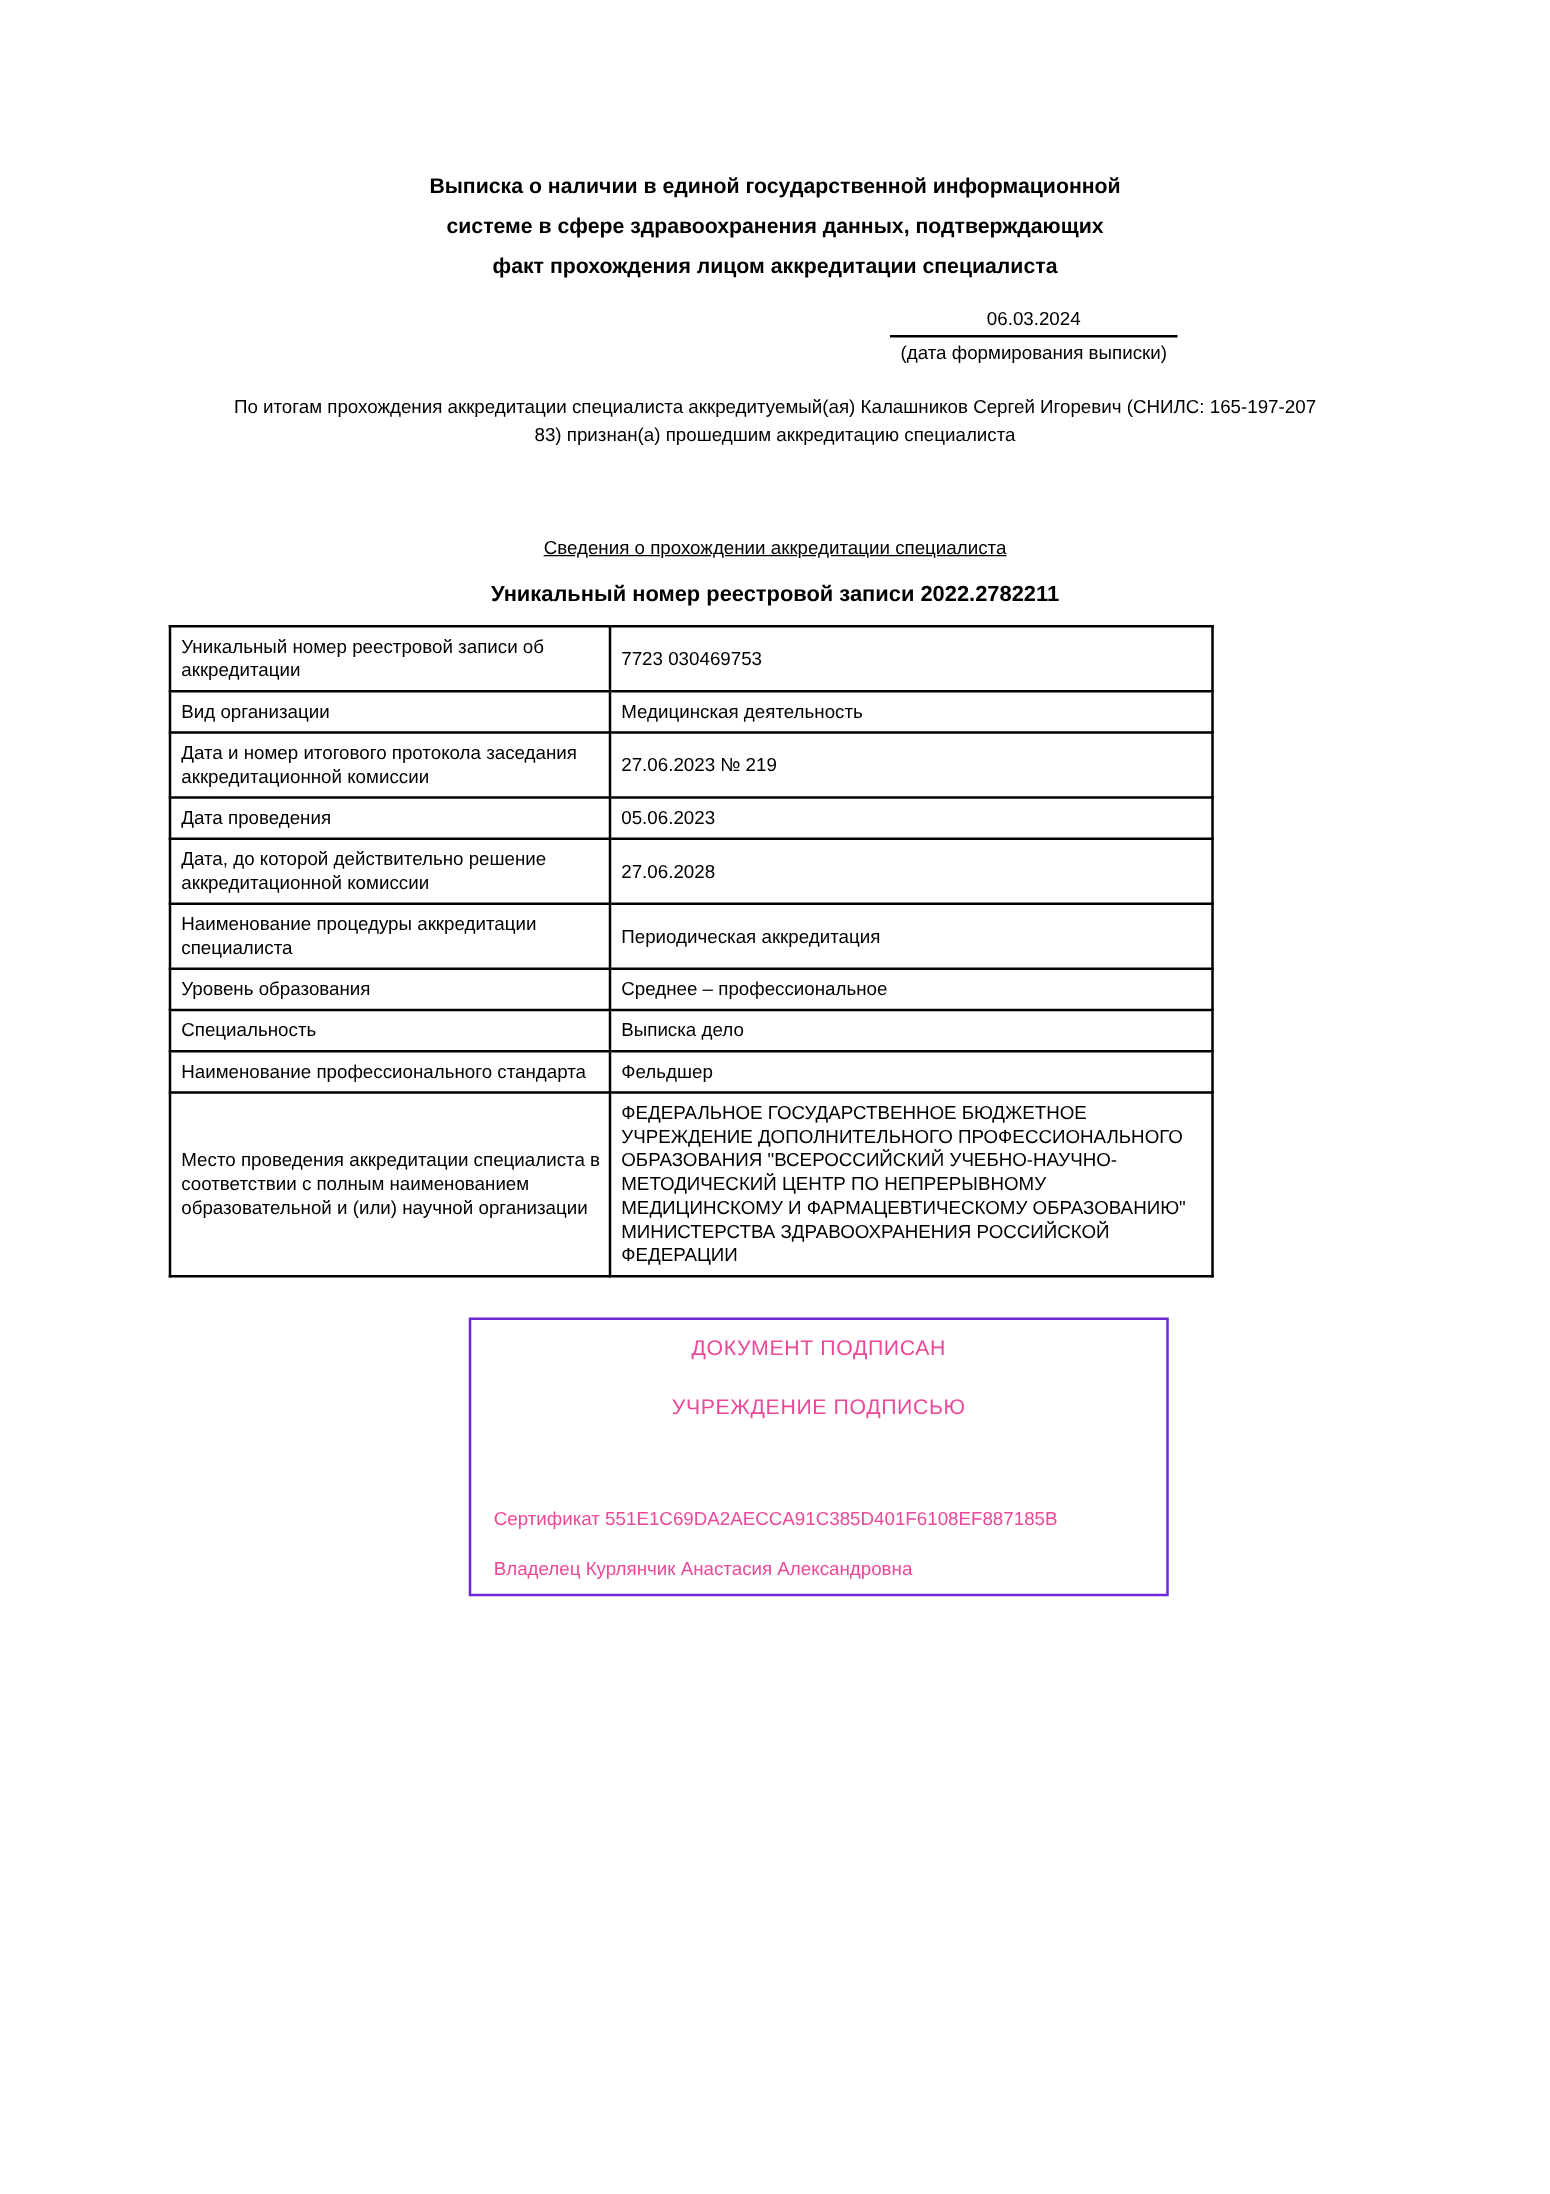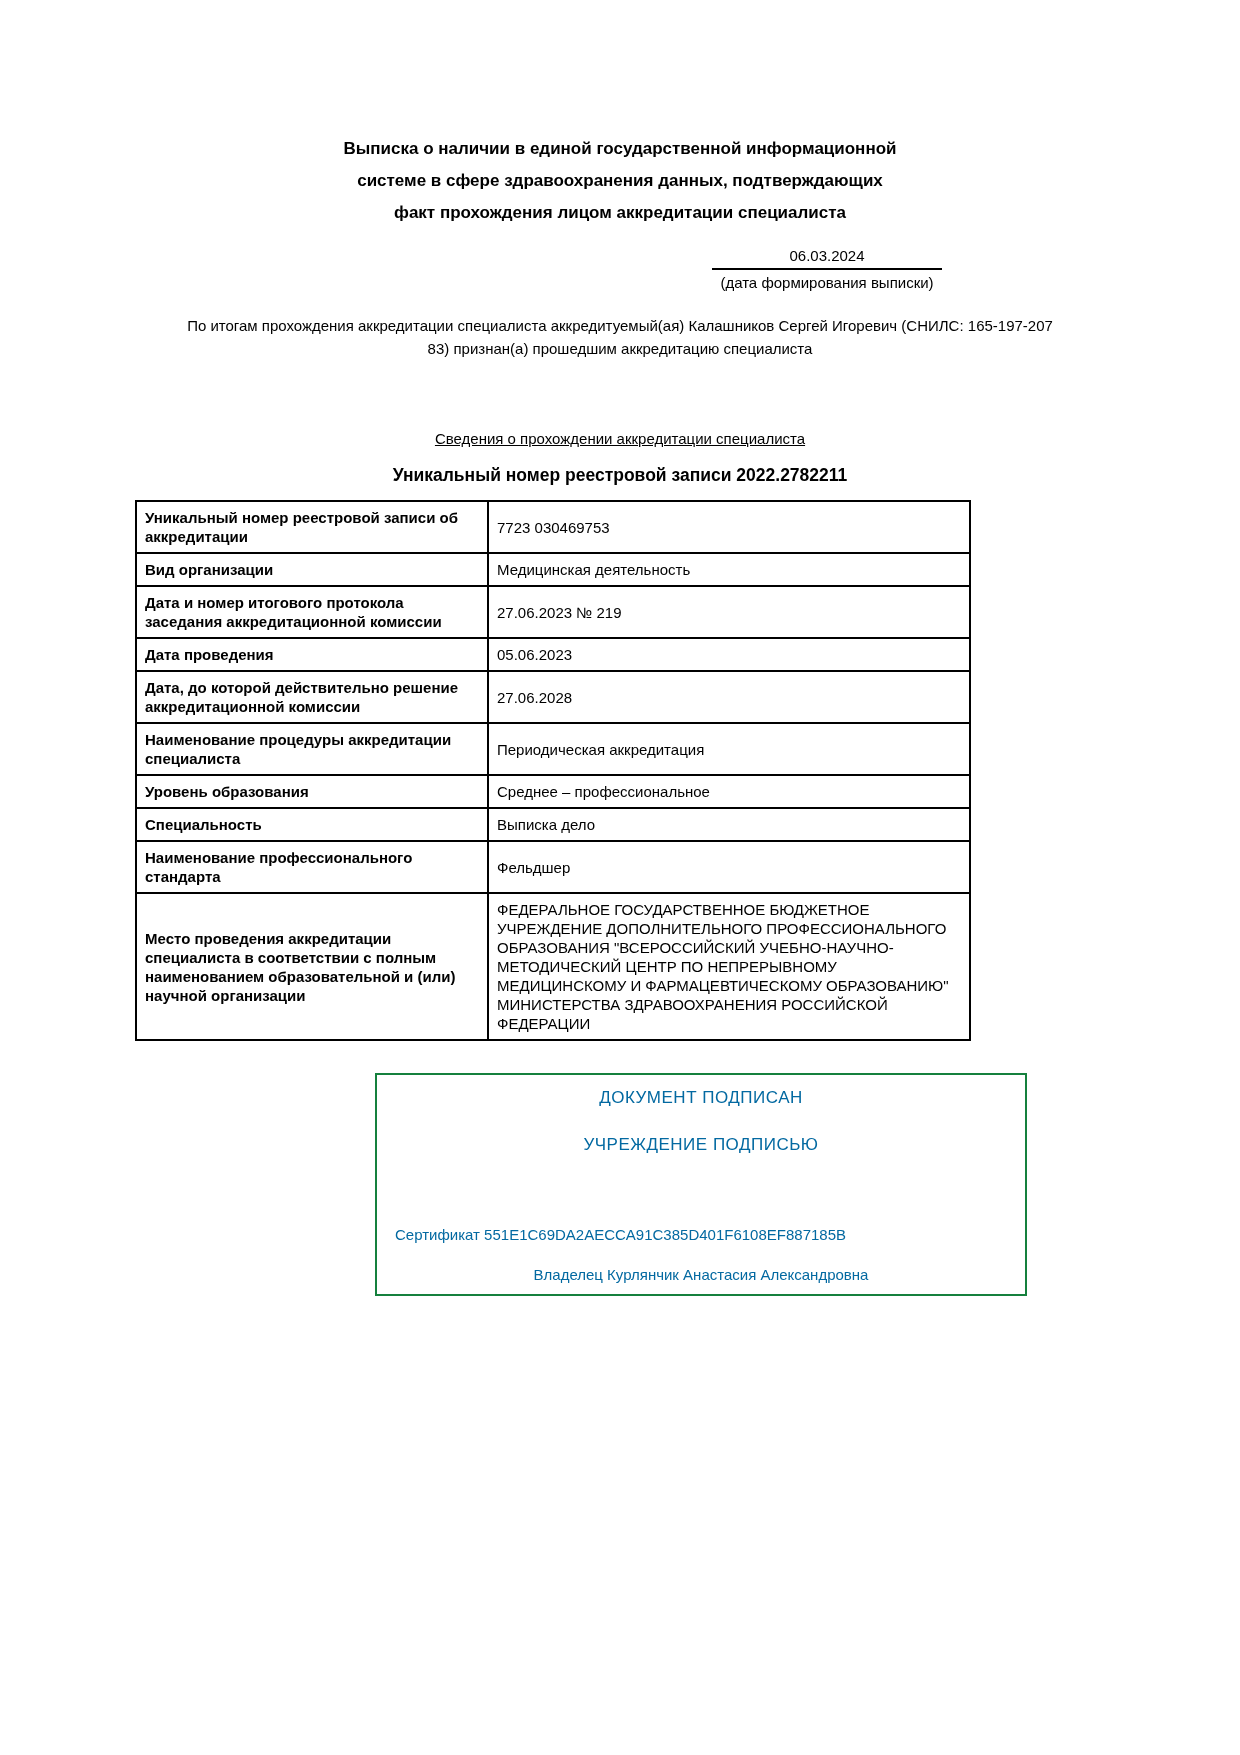--- a/index.html
+++ b/index.html
@@ -64,38 +64,38 @@
     table-layout: fixed;
     font-size: 15px;
   }
   .acc-table td {
     border: 2px solid #000000;
     padding: 6px 6px 6px 8px;
     line-height: 19px;
     vertical-align: middle;
     word-wrap: break-word;
   }
-  .acc-table .label-col { width: 336px; font-weight: bold; }
+  .acc-table .label-col { width: 336px; }
   .sig-box {
-    width: 652px;
+    width: 560px;
     margin: 32px 0 0 375px;
-    border: 2px solid #15803d;
+    border: 2px solid #6d28d9;
     box-sizing: border-box;
     padding: 13px 18px 10px;
-    color: #0369a1;
+    color: #ec4899;
   }
   .sig-line1, .sig-line2 {
     text-align: center;
     font-size: 17px;
     line-height: 20px;
     letter-spacing: 0.5px;
   }
   .sig-line2 { margin-top: 27px; }
   .sig-cert  { font-size: 15px; line-height: 19px; margin-top: 70px; }
-  .sig-owner { font-size: 15px; line-height: 19px; margin-top: 21px; text-align: center; }
+  .sig-owner { font-size: 15px; line-height: 19px; margin-top: 21px; }
   .sig-valid { font-size: 15px; line-height: 19px; margin-top: 18px; }
 </style>
 </head>
 <body>
 
 <div class="page">
 
   <div class="doc-title">Выписка о наличии в единой государственной информационной системе в сфере здравоохранения данных, подтверждающих факт прохождения лицом аккредитации специалиста</div>
 
   <div class="date-block">

